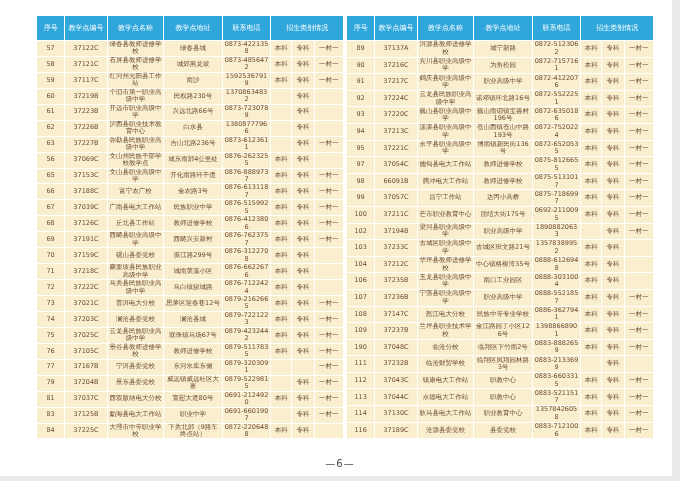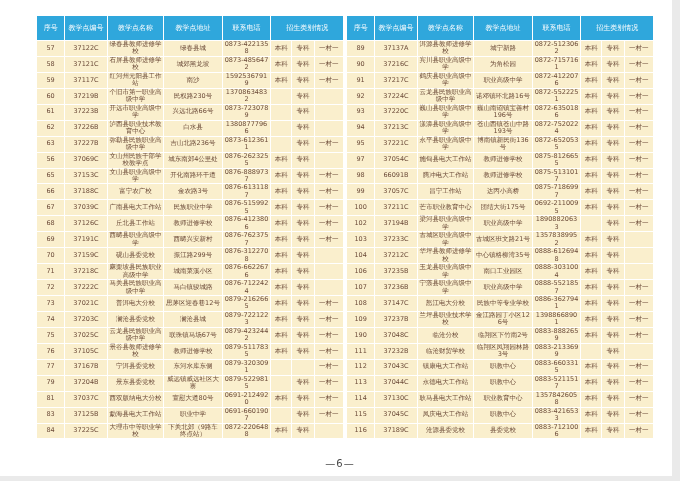--- a/index.html
+++ b/index.html
@@ -559,30 +559,20 @@
             <td>114</td>
             <td>37130C</td>
             <td>耿马县电大工作站</td>
             <td>职业教育中心</td>
             <td>13578426058</td>
             <td>本科</td>
             <td>专科</td>
             <td>一村一</td>
           </tr>
           <tr>
-            <td>115</td>
-            <td>37045C</td>
-            <td>凤庆电大工作站</td>
-            <td>职教中心</td>
-            <td>0883-4216533</td>
-            <td>本科</td>
-            <td>专科</td>
-            <td>一村一</td>
-          </tr>
-          <tr>
             <td>116</td>
             <td>37189C</td>
             <td>沧源县委党校</td>
             <td>县委党校</td>
             <td>0883-7121006</td>
             <td>本科</td>
             <td>专科</td>
             <td>一村一</td>
           </tr>
         </tbody>

